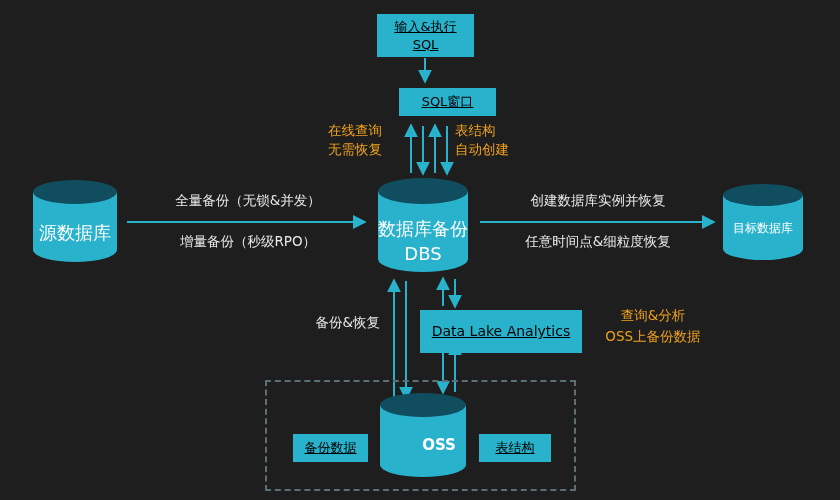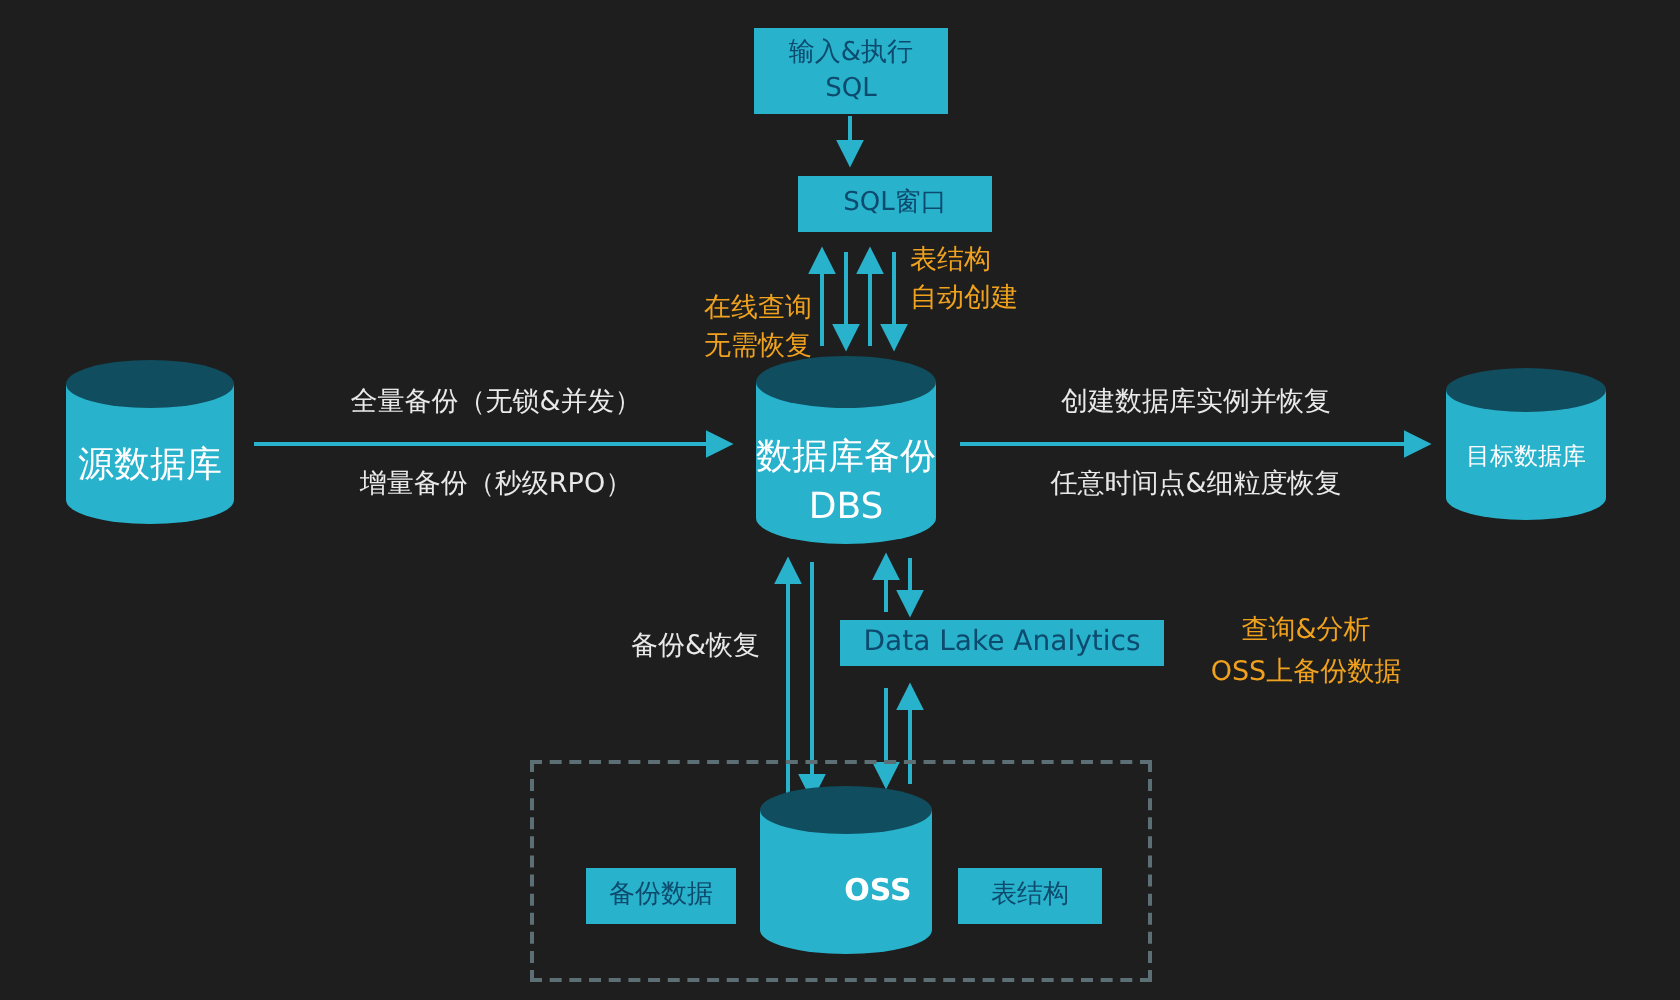--- a/index.html
+++ b/index.html
@@ -6,23 +6,23 @@
   html,body { background:#111; }
   .canvas {
     position:relative; width:840px; height:500px;
     background:var(--background, #1d1e1d);
     overflow:hidden;
     font-family:"DejaVu Sans", sans-serif;
   }
   .arrows { position:absolute; left:0; top:0; width:840px; height:500px; pointer-events:none; }
   .arrows line { stroke:var(--accent, #29b2cc); stroke-width:2; }
   .box {
-    position:absolute; background:var(--accent, #29b2cc); color:#0c4a6e;
+    position:absolute; background:var(--accent, #29b2cc); color:#000000;
     display:flex; align-items:center; justify-content:center;
-    text-align:center; font-size:13px; line-height:1.35;
+    text-align:center; font-size:13px; line-height:1.35;text-decoration:underline;
   }
   .cyl { position:absolute; }
   .cyl-body {
     position:absolute; left:0; right:0; bottom:0;
     background:var(--accent, #29b2cc);
   }
   .cyl-top {
     position:absolute; left:0; right:0; top:0;
     background:var(--cylinder-top, #0f4d5f); border-radius:50%;
   }
@@ -69,21 +69,21 @@
     <div>
       <span class="line" style="display:block;">输入&amp;执行</span>
       <span class="line" style="display:block;">SQL</span>
     </div>
   </div>
 
   <div class="box" style="left:377px;top:88px;width:97px;height:28px;margin-left:22px;">
     <span>SQL窗口</span>
   </div>
 
-  <div class="lbl orange" style="left:328px;top:121px;width:78px;text-align:right;line-height:19px;margin-top:24px;">
+  <div class="lbl orange" style="left:328px;top:121px;width:78px;text-align:left;line-height:19px;">
     <span class="line">在线查询</span>
     <span class="line">无需恢复</span>
   </div>
   <div class="lbl orange" style="left:455px;top:121px;width:78px;text-align:left;line-height:19px;">
     <span class="line">表结构</span>
     <span class="line">自动创建</span>
   </div>
 
   <div class="cyl" style="left:33px;top:180px;width:84px;height:82px;">
     <div class="cyl-body" style="top:12px;border-radius:0 0 50% 50% / 0 0 12px 12px;"></div>
@@ -106,21 +106,21 @@
     <div class="cyl-label" style="top:36px;font-size:12px;">目标数据库</div>
   </div>
 
   <div class="lbl center" style="left:128px;top:192px;width:240px;">全量备份（无锁&amp;并发）</div>
   <div class="lbl center" style="left:128px;top:233px;width:240px;">增量备份（秒级RPO）</div>
   <div class="lbl center" style="left:478px;top:192px;width:240px;">创建数据库实例并恢复</div>
   <div class="lbl center" style="left:478px;top:233px;width:240px;">任意时间点&amp;细粒度恢复</div>
 
   <div class="lbl" style="left:300px;top:314px;width:80px;text-align:right;">备份&amp;恢复</div>
 
-  <div class="box" style="left:420px;top:310px;width:162px;height:23px;font-size:14px;">
+  <div class="box" style="left:420px;top:310px;width:162px;height:43px;font-size:14px;">
     <span>Data Lake Analytics</span>
   </div>
 
   <div class="lbl orange center" style="left:594px;top:305px;width:118px;line-height:21px;">
     <span class="line">查询&amp;分析</span>
     <span class="line">OSS上备份数据</span>
   </div>
 
   <div class="dashed-box" style="left:265px;top:380px;width:311px;height:111px;"></div>
 

